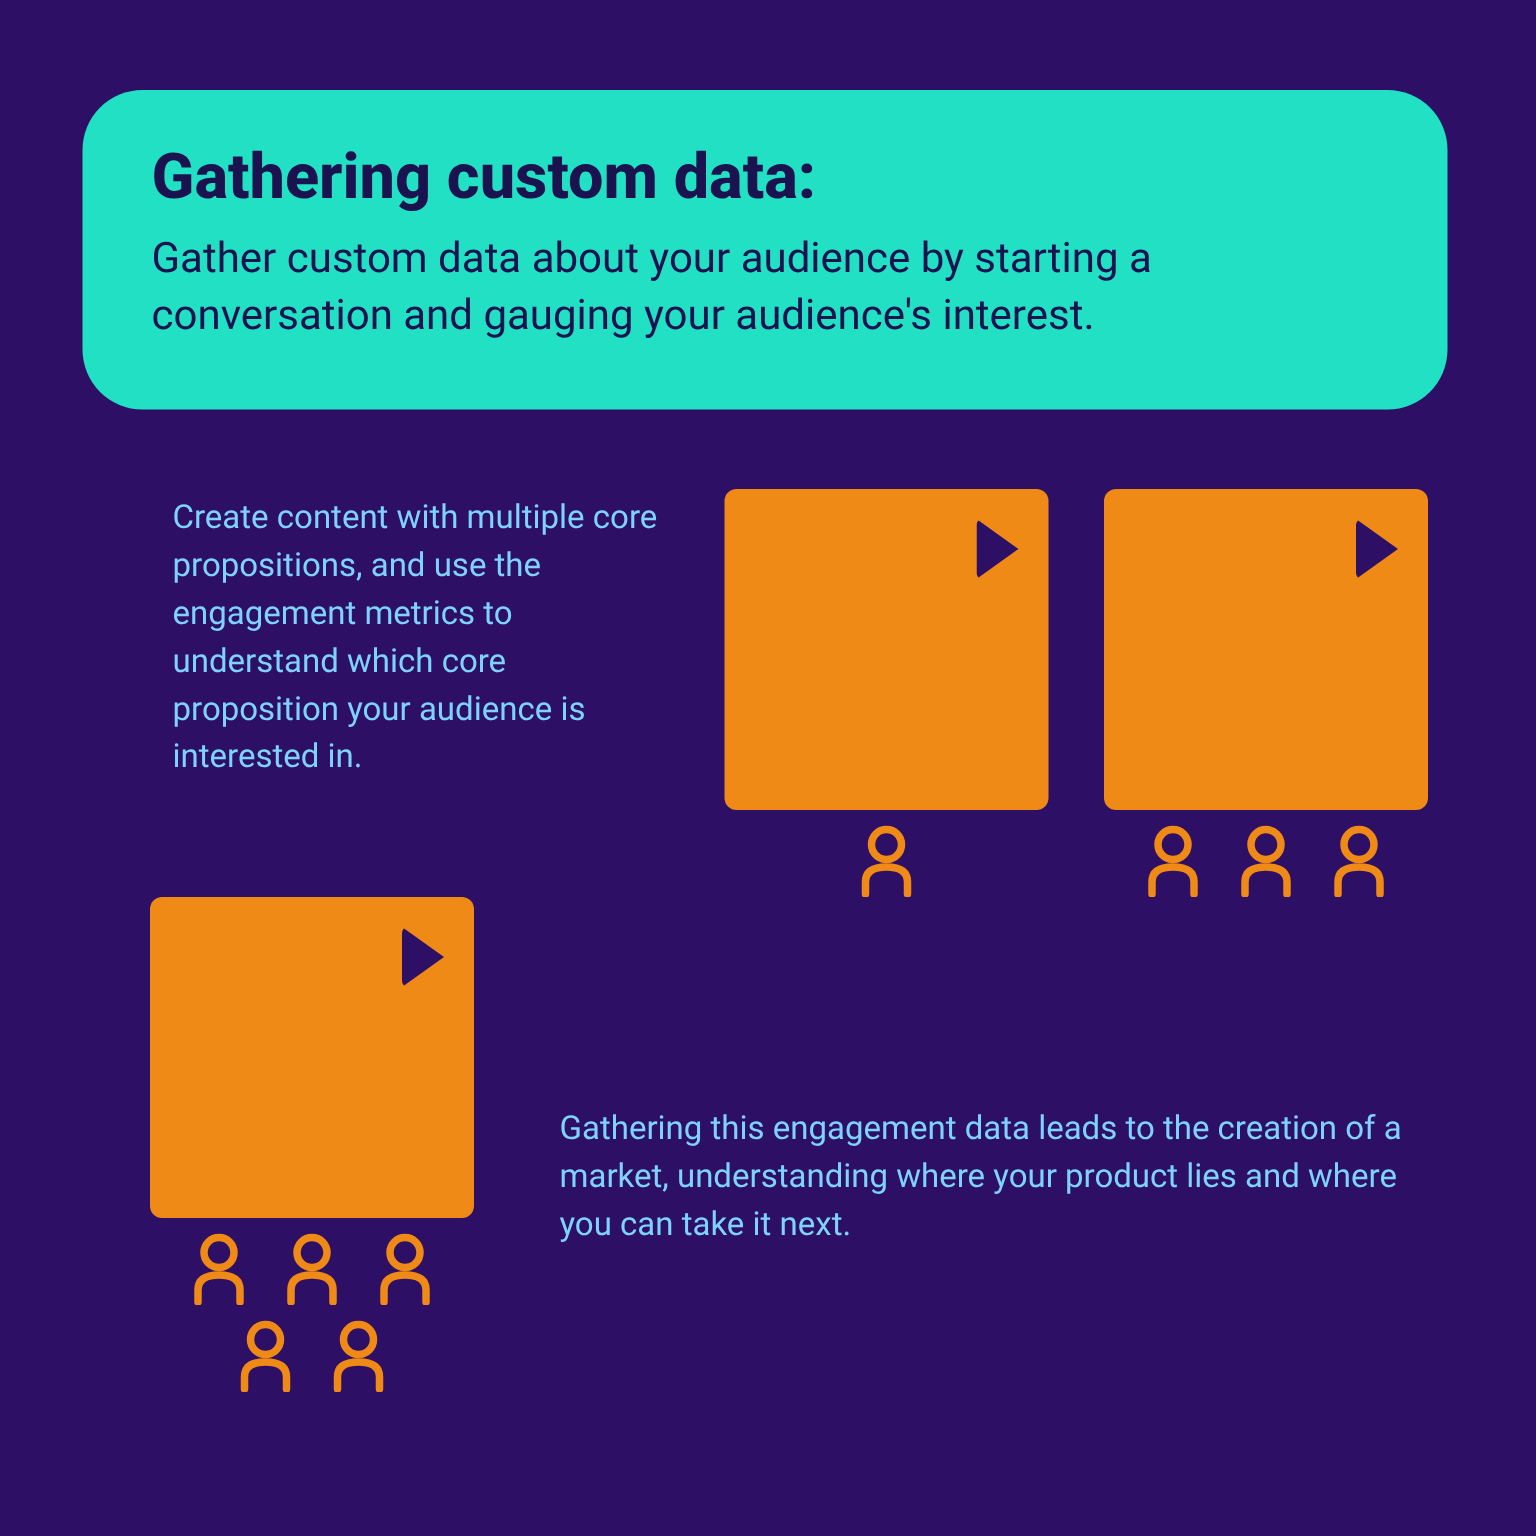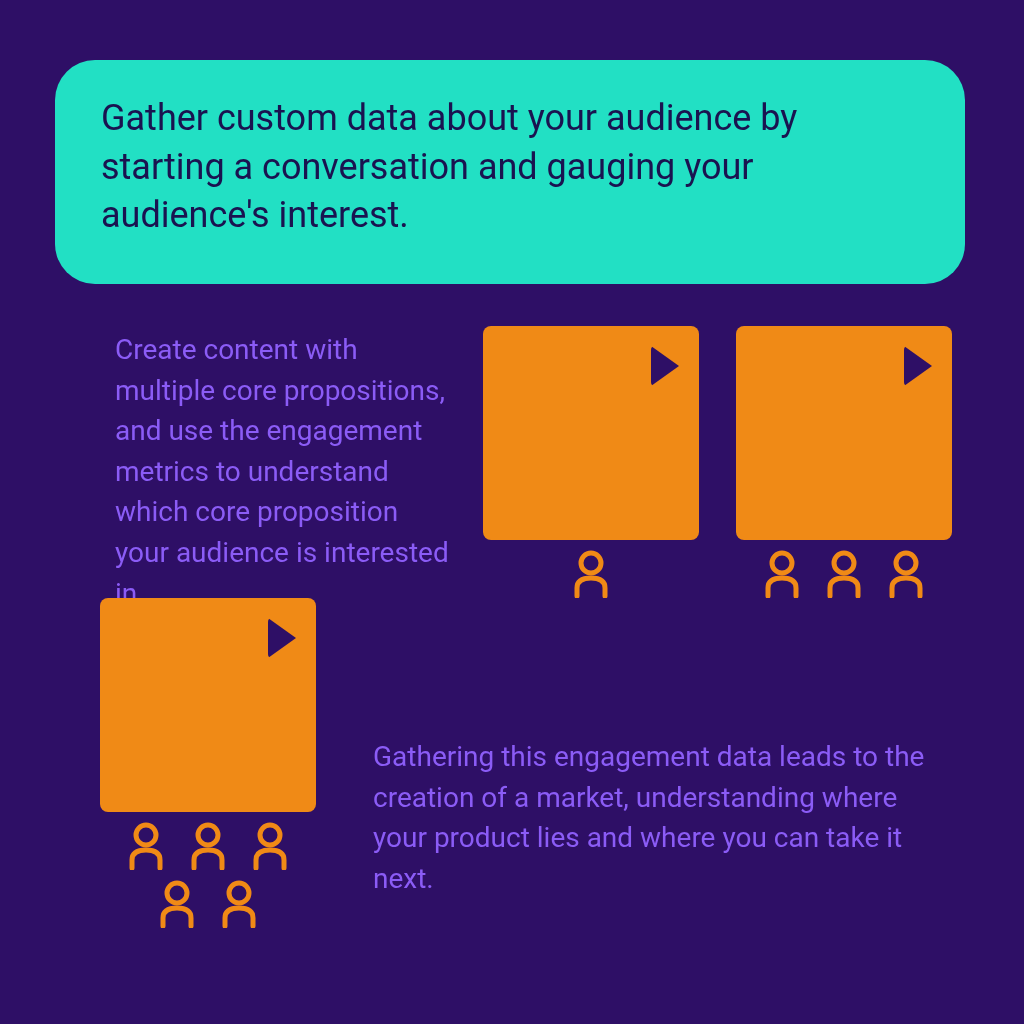--- a/index.html
+++ b/index.html
@@ -18,27 +18,27 @@
     padding: 34px 46px 44px 46px;
   }
   .card h1 {
     color: #1a1350;
     font-size: 42px;
     font-weight: 800;
     margin-bottom: 10px;
   }
   .card p {
     color: #1a1350;
-    font-size: 36px;
+    font-size: 28px;
     line-height: 1.35;
   }
   .body-text {
     position: absolute;
-    color: #8b5cf6;
-    font-size: 28px;
+    color: #7dd3fc;
+    font-size: 22px;
     line-height: 1.45;
   }
   .t1 { left: 115px; top: 330px; width: 335px; }
   .t2 { left: 373px; top: 737px; width: 570px; }
 
   .tile {
     position: absolute;
     background: #f08a16;
     border-radius: 8px;
   }
@@ -66,20 +66,21 @@
   .pa { left: 483px; top: 550px; width: 216px; }
   .pb { left: 736px; top: 550px; width: 216px; }
   .pc { left: 100px; top: 822px; width: 216px; }
   .person { display: inline-block; }
   .person svg { display: block; }
 </style>
 </head>
 <body>
 
 <div class="card">
+  <h1>Gathering custom data:</h1>
   <p>Gather custom data about your audience by starting a conversation and gauging your audience's interest.</p>
 </div>
 
 <div class="body-text t1">Create content with multiple core propositions, and use the engagement metrics to understand which core proposition your audience is interested in.</div>
 
 <div class="tile tile-a">
   <div class="play"></div>
 </div>
 <div class="people pa">
   <span class="person">

